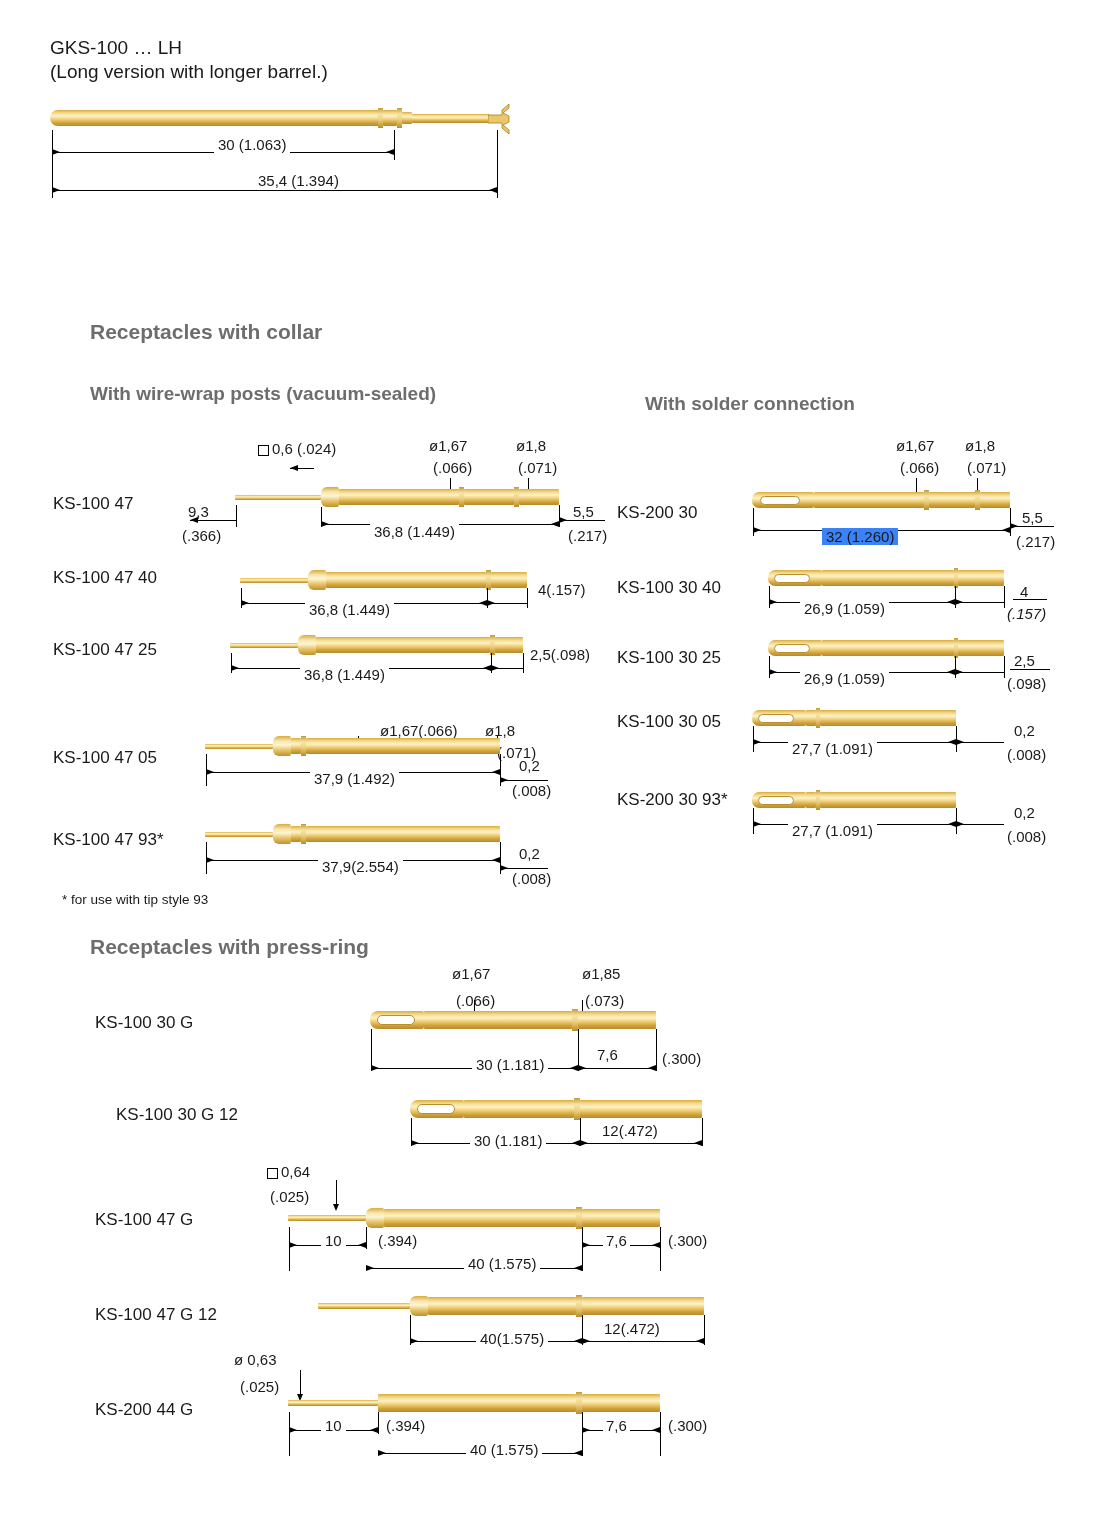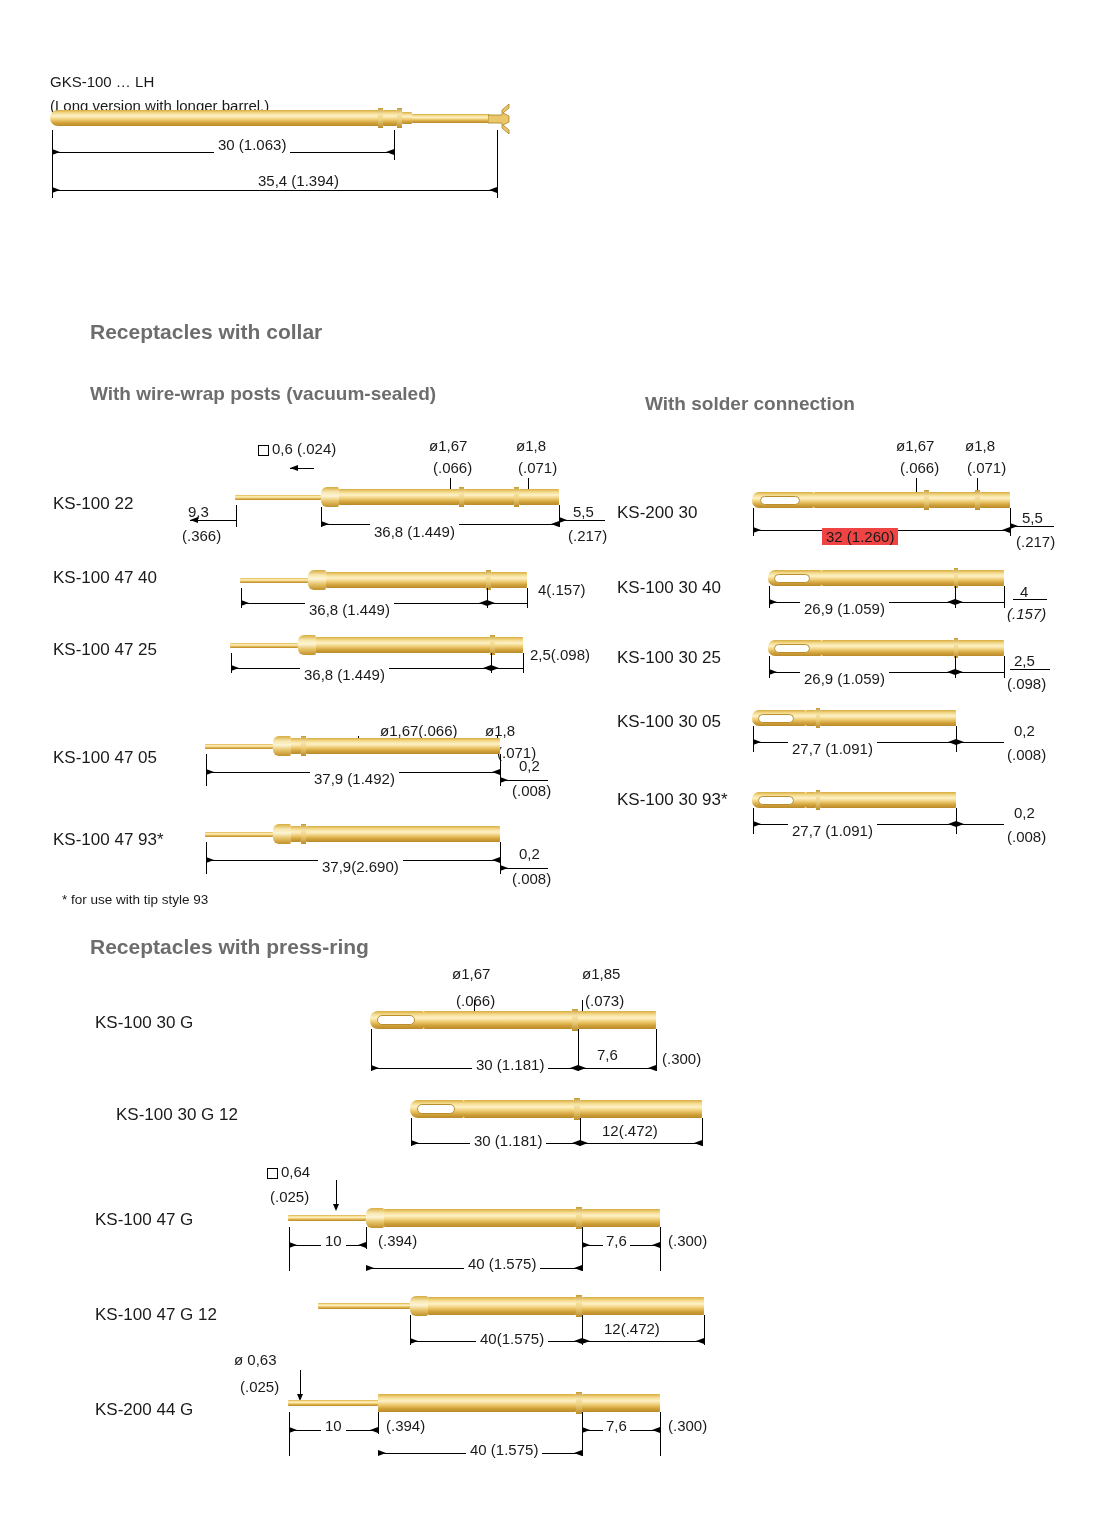--- a/index.html
+++ b/index.html
@@ -5,21 +5,21 @@
   html,body{margin:0;padding:0;}
   body{
     width:1110px;height:1518px;
     background:#ffffff;
     font-family:"Liberation Sans", sans-serif;
     color:#1a1a1a;
     position:relative;
     overflow:hidden;
   }
   .abs{position:absolute;}
-  .txt{font-size:15px;line-height:1.25;white-space:nowrap;margin-top:37px;}
+  .txt{font-size:19px;line-height:1.25;white-space:nowrap;}
   .lbl{font-size:17px;white-space:nowrap;}
   .hdr{font-size:21px;color:#6d6d6d;font-weight:bold;white-space:nowrap;}
   .sub{font-size:19px;color:#6d6d6d;font-weight:bold;white-space:nowrap;}
   .dim{font-size:15px;white-space:nowrap;}
   .note{font-size:13.5px;white-space:nowrap;}
 
   
   .pin{position:absolute;}
   .barrel{
     position:absolute;
@@ -87,21 +87,21 @@
   <div class="dline" style="left:52px;top:190px;width:445px;"></div>
   <div class="arw arw-r" style="left:52px;top:187px;"></div>
   <div class="arw arw-l" style="left:489px;top:187px;"></div>
   <div class="abs dim" style="left:254px;top:172px;background:#fff;padding:0 4px;"><span>35,4 (1.394)</span></div>
 </div>
 
 <div class="abs hdr" style="left:90px;top:320px;">Receptacles with collar</div>
 <div class="abs sub" style="left:90px;top:383px;">With wire-wrap posts (vacuum-sealed)</div>
 <div class="abs sub" style="left:645px;top:393px;">With solder connection</div>
 
-<div class="abs lbl" style="left:53px;top:494px;">KS-100 22</div>
+<div class="abs lbl" style="left:53px;top:494px;">KS-100 47</div>
 <div class="abs dim" style="left:258px;top:440px;"><span class="sq"></span><span>0,6</span> <span>(.024)</span></div>
 <div class="abs dim" style="left:429px;top:437px;"><span>ø1,67</span></div>
 <div class="abs dim" style="left:433px;top:459px;"><span>(.066)</span></div>
 <div class="abs dim" style="left:516px;top:437px;"><span>ø1,8</span></div>
 <div class="abs dim" style="left:518px;top:459px;"><span>(.071)</span></div>
 <div class="vline" style="left:450px;top:478px;height:16px;"></div>
 <div class="arw arw-d" style="left:447px;top:492px;"></div>
 <div class="vline" style="left:528px;top:478px;height:16px;"></div>
 <div class="arw arw-d" style="left:525px;top:492px;"></div>
 <div class="dline" style="left:290px;top:468px;width:24px;"></div>
@@ -214,21 +214,21 @@
   <div class="barrel" style="left:306px;top:826px;width:194px;height:16px;"></div>
 </div>
 <div class="abs">
   <div class="vline" style="left:206px;top:842px;height:32px;"></div>
   <div class="vline" style="left:500px;top:842px;height:32px;"></div>
   <div class="dline" style="left:206px;top:860px;width:294px;"></div>
   <div class="arw arw-r" style="left:206px;top:857px;"></div>
   <div class="arw arw-l" style="left:492px;top:857px;"></div>
   <div class="dline" style="left:500px;top:868px;width:48px;"></div>
   <div class="arw arw-r" style="left:500px;top:865px;"></div>
-  <div class="abs dim" style="left:318px;top:858px;background:#fff;padding:0 4px;"><span>37,9(2.690)</span></div>
+  <div class="abs dim" style="left:318px;top:858px;background:#fff;padding:0 4px;"><span>37,9(2.554)</span></div>
   <div class="abs dim" style="left:519px;top:845px;"><span>0,2</span></div>
   <div class="abs dim" style="left:512px;top:870px;"><span>(.008)</span></div>
 </div>
 
 <div class="abs note" style="left:62px;top:892px;">* for use with tip style 93</div>
 
 <div class="abs lbl" style="left:617px;top:503px;">KS-200 30</div>
 <div class="abs dim" style="left:896px;top:437px;"><span>ø1,67</span></div>
 <div class="abs dim" style="left:900px;top:459px;"><span>(.066)</span></div>
 <div class="abs dim" style="left:965px;top:437px;"><span>ø1,8</span></div>
@@ -248,21 +248,21 @@
   <div class="barrel" style="left:980px;top:492px;width:30px;height:16px;"></div>
 </div>
 <div class="abs">
   <div class="vline" style="left:753px;top:508px;height:28px;"></div>
   <div class="vline" style="left:1010px;top:508px;height:28px;"></div>
   <div class="dline" style="left:753px;top:530px;width:257px;"></div>
   <div class="arw arw-r" style="left:753px;top:527px;"></div>
   <div class="arw arw-l" style="left:1002px;top:527px;"></div>
   <div class="dline" style="left:1010px;top:526px;width:44px;"></div>
   <div class="arw arw-r" style="left:1010px;top:523px;"></div>
-  <div class="abs dim" style="left:822px;top:528px;background:#ef4444;padding:0 4px;"><span>32 (1.260)</span></div>
+  <div class="abs dim" style="left:822px;top:528px;background:#3b82f6;padding:0 4px;"><span>32 (1.260)</span></div>
   <div class="abs dim" style="left:1022px;top:509px;"><span>5,5</span></div>
   <div class="abs dim" style="left:1016px;top:533px;"><span>(.217)</span></div>
 </div>
 
 <div class="abs lbl" style="left:617px;top:578px;">KS-100 30 40</div>
 <div class="pin">
   <div class="barrel" style="left:768px;top:570px;width:54px;height:16px;border-radius:7px 2px 2px 7px;"></div>
   <div class="slot" style="left:774px;top:574px;width:34px;height:7px;"></div>
   <div class="barrel" style="left:822px;top:570px;width:132px;height:16px;"></div>
   <div class="ring" style="left:954px;top:568px;width:4px;height:20px;"></div>
@@ -320,21 +320,21 @@
   <div class="dline" style="left:753px;top:742px;width:203px;"></div>
   <div class="arw arw-r" style="left:753px;top:739px;"></div>
   <div class="arw arw-l" style="left:948px;top:739px;"></div>
   <div class="dline" style="left:956px;top:742px;width:48px;"></div>
   <div class="arw arw-r" style="left:956px;top:739px;"></div>
   <div class="abs dim" style="left:788px;top:740px;background:#fff;padding:0 4px;"><span>27,7 (1.091)</span></div>
   <div class="abs dim" style="left:1014px;top:722px;"><span>0,2</span></div>
   <div class="abs dim" style="left:1007px;top:746px;"><span>(.008)</span></div>
 </div>
 
-<div class="abs lbl" style="left:617px;top:790px;">KS-100 30 93*</div>
+<div class="abs lbl" style="left:617px;top:790px;">KS-200 30 93*</div>
 <div class="pin">
   <div class="barrel" style="left:752px;top:792px;width:54px;height:16px;border-radius:7px 2px 2px 7px;"></div>
   <div class="slot" style="left:758px;top:796px;width:34px;height:7px;"></div>
   <div class="barrel" style="left:806px;top:792px;width:10px;height:16px;"></div>
   <div class="ring" style="left:816px;top:790px;width:4px;height:20px;"></div>
   <div class="barrel" style="left:820px;top:792px;width:136px;height:16px;"></div>
 </div>
 <div class="abs">
   <div class="vline" style="left:753px;top:808px;height:26px;"></div>
   <div class="vline" style="left:956px;top:808px;height:26px;"></div>

